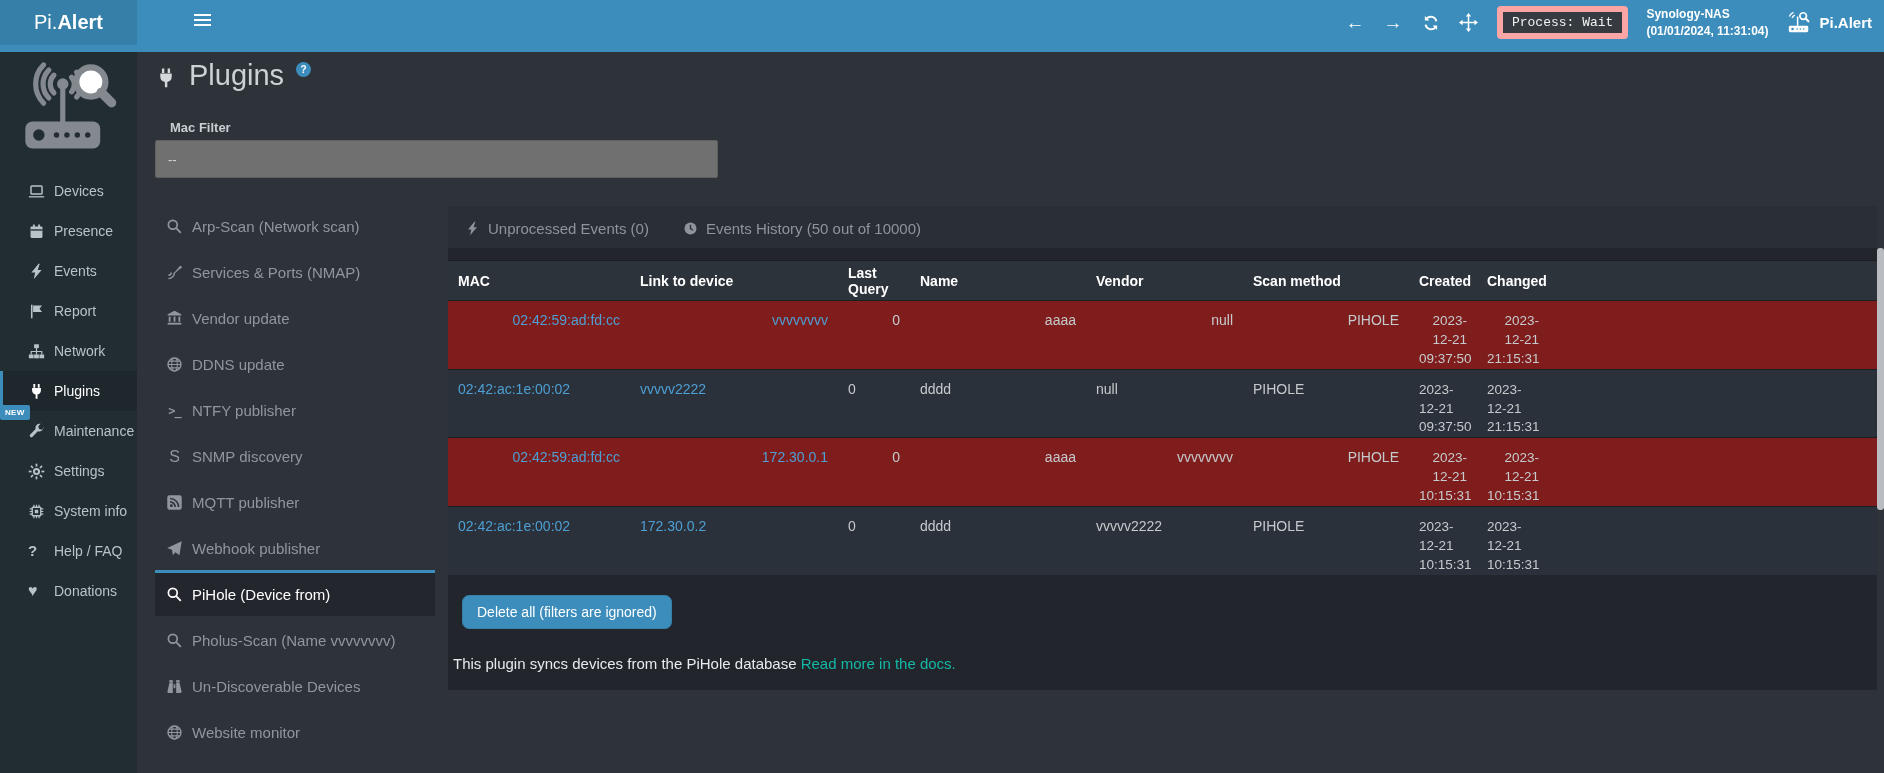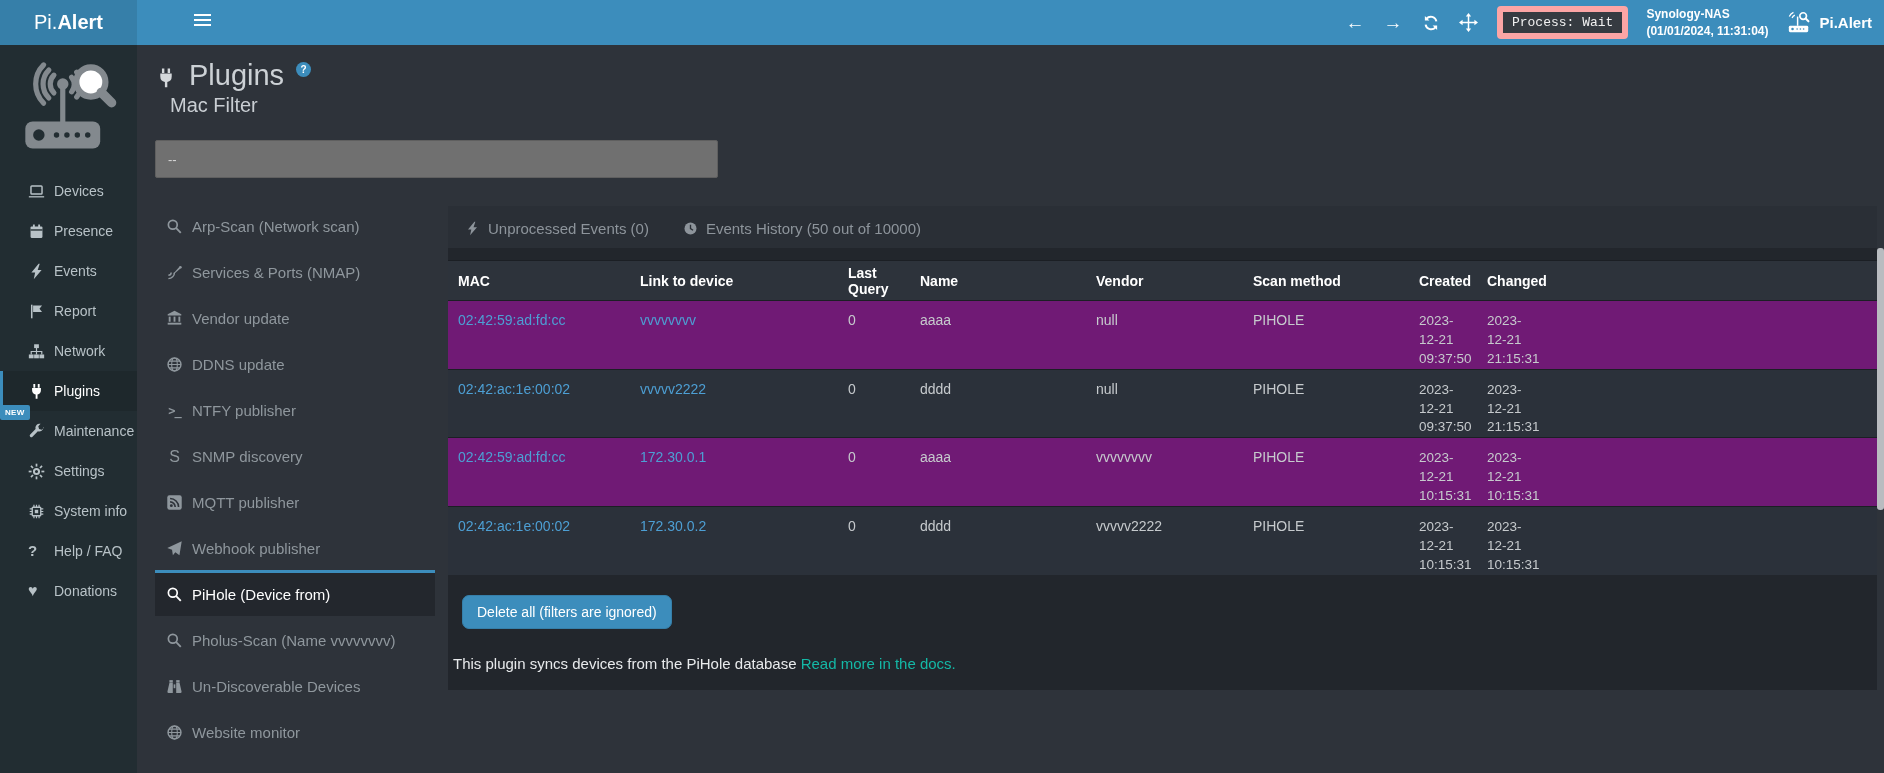--- a/index.html
+++ b/index.html
@@ -1,20 +1,20 @@
 <!DOCTYPE html>
 <html><head>
 <meta charset="utf-8">
 <style>
   * { margin:0; padding:0; box-sizing:border-box; }
   html,body { width:1884px; height:773px; overflow:hidden; }
   body { background:#2e333a; font-family:"Liberation Sans", sans-serif; position:relative; }
 
   
-  .topbar { position:absolute; left:0; top:0; width:1884px; height:45px; background:#3c8dbc; z-index:30; display:flex;gap:44px; }
+  .topbar { position:absolute; left:0; top:0; width:1884px; height:52px; background:#3c8dbc; z-index:30; display:flex;gap:44px; }
   .brand { width:137px; height:45px; background:#367fa9; color:#fff; font-size:20px; display:flex; align-items:center; justify-content:center; }
   .brand b { font-weight:700; }
   .burger { margin:14px 0 0 13px; cursor:pointer; }
   .burger i { display:block; width:17px; height:2px; background:#fff; margin-bottom:3px; }
   .tb-right { position:absolute; right:8px; top:0; height:45px; display:flex; align-items:center; gap:18px; color:#fff; }
   .tb-icon { width:20px; height:20px; display:inline-flex; align-items:center; justify-content:center; font-size:19px; color:#fff; cursor:pointer; }
   .proc-badge { background:#363b41; border:6px solid #fca5a5; color:#f2f2f2; font-family:"Liberation Mono", monospace; font-size:13px; padding:3px 9px; border-radius:4px; }
   .host-block { text-align:left; font-size:12px; line-height:1.35; color:#fff; font-weight:700; }
   .tb-app { display:flex; align-items:center; gap:7px; font-weight:700; font-size:15px; margin-right:4px; }
 
@@ -25,21 +25,21 @@
   .side-item { position:relative; height:40px; display:flex; align-items:center; padding-left:25px; gap:9px; color:#b8c2c7; font-size:14px; cursor:pointer; border-left:3px solid transparent; }
   .side-item .sicon { width:17px; height:17px; flex:0 0 17px; display:inline-flex; }
   .side-item.active { background:#1e282c; border-left-color:#3c8dbc; color:#fff; }
   .new-badge { position:absolute; left:-3px; top:-6px; background:#3c8dbc; color:#fff; font-size:8px; font-weight:700; padding:3px 5px; border-radius:2px; letter-spacing:.3px; }
 
   
   .page-title { position:absolute; left:155px; top:60px; display:flex; align-items:flex-start; gap:12px; color:#ccd1d5; }
   .page-title .ptxt { font-size:29px; font-weight:400; line-height:1.1; }
   .page-title .picon { margin-top:7px; width:22px; height:22px; color:#d4d8db; }
   .help-badge { width:15px; height:15px; border-radius:50%; background:#3c8dbc; color:#fff; font-size:10px; font-weight:700; display:inline-flex; align-items:center; justify-content:center; margin-top:2px; cursor:pointer; }
-  .filter-label { position:absolute; left:170px; top:94px; font-size:20px; font-weight:400; color:#c9ced3; }
+  .filter-label { position:absolute; left:170px; top:120px; font-size:13px; font-weight:700; color:#c9ced3; }
   .mac-input { position:absolute; left:155px; top:140px; width:563px; height:38px; background:#707070; border:1px solid #5f5f5f; border-radius:2px; color:#d9d9d9; font-size:13px; padding:0 12px; display:flex; align-items:center; cursor:text; }
 
   
   .plug-nav { position:absolute; left:155px; top:202px; width:280px; }
   .plug-item { height:46px; display:flex; align-items:center; gap:9px; padding-left:11px; color:#8f979d; font-size:15px; cursor:pointer; border-top:3px solid transparent; }
   .plug-item .picn { width:17px; height:17px; flex:0 0 17px; display:inline-flex; align-items:center; justify-content:center; }
   .plug-item.active { background:#23272d; border-top-color:#3c8dbc; color:#fff; }
   .txt-icon { font-weight:700; font-size:14px; line-height:1; }
   .mono-icon { font-family:"DejaVu Sans Mono", monospace; font-weight:700; font-size:12px; letter-spacing:-1px; }
 
@@ -48,21 +48,21 @@
   .tabbar { height:42px; background:#2a2f36; display:flex; }
   .tab { display:flex; align-items:center; gap:8px; padding:0 17px; font-size:15px; color:#8d949b; cursor:pointer; border-top:3px solid transparent; }
   .tab .ticn { width:15px; height:15px; display:inline-flex; }
   .tab.active { background:#22262c; border-top-color:#3c8dbc; color:#fff; }
   .panel-body { background:#22262c; padding:12px 0 18px 0; min-height:372px; }
 
   
   table.objects { width:100%; border-collapse:collapse; table-layout:fixed; font-size:14px; color:#c6cacd; }
   table.objects th { background:#2d333b; color:#fff; font-weight:700; text-align:left; height:40px; padding:0 10px; }
   table.objects td { vertical-align:top; padding:11px 10px 0 10px; height:53px; }
-  tr.r-odd  td { background:#701a75; }
+  tr.r-odd  td { background:#7f1d1d;text-align:right; }
   tr.r-even td { background:#2b313a; }
   table.objects tr { border-top:1px solid #1b1f24; }
   table.objects a { color:#4d9fd4; text-decoration:none; cursor:pointer; }
   .dt { line-height:1.4; font-size:13.5px; }
 
   .del-btn { margin:20px 0 0 14px; background:#3c8dbc; border:1px solid #367fa9; color:#fff; font-size:14px; font-family:"Liberation Sans", sans-serif; padding:8px 14px; border-radius:7px; cursor:pointer; }
   .plugin-note { margin:26px 0 0 5px; font-size:15px; color:#e8eaec; }
   .plugin-note a { color:#14b8a6; text-decoration:none; cursor:pointer; }
 
   .vscroll { position:absolute; left:1877px; top:248px; width:7px; height:262px; background:#b9bcc0; border-radius:3px; cursor:pointer; }

